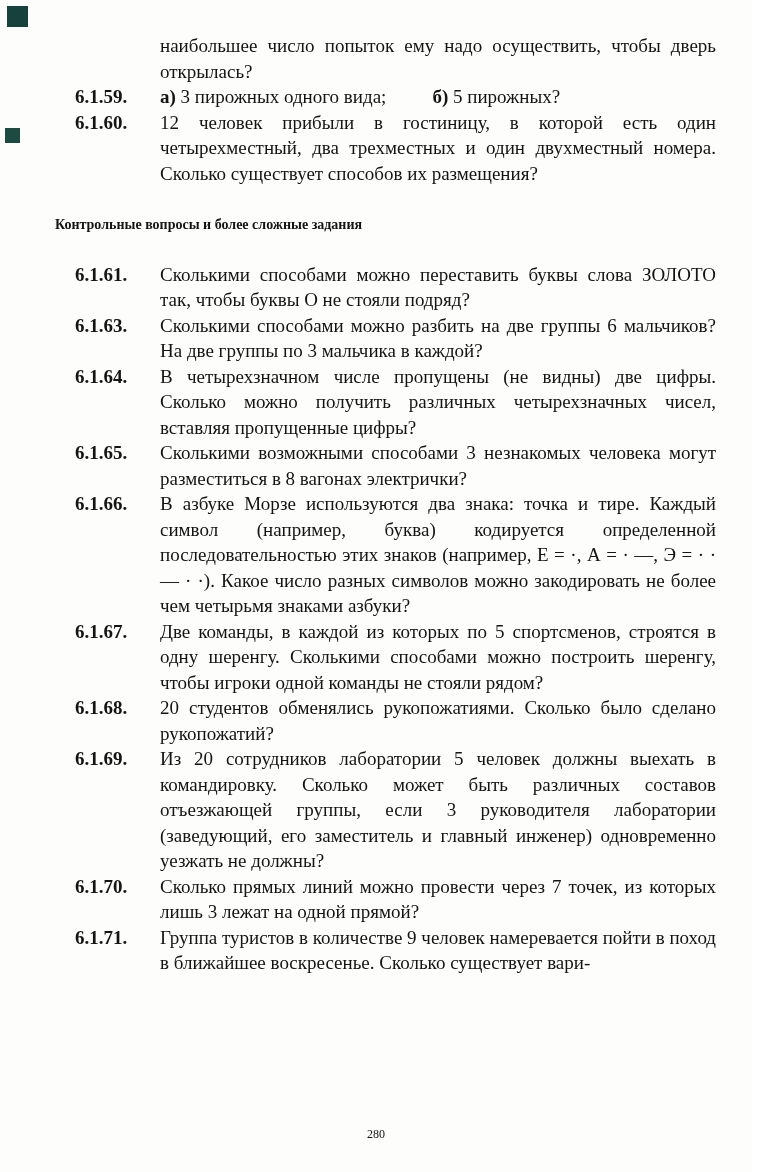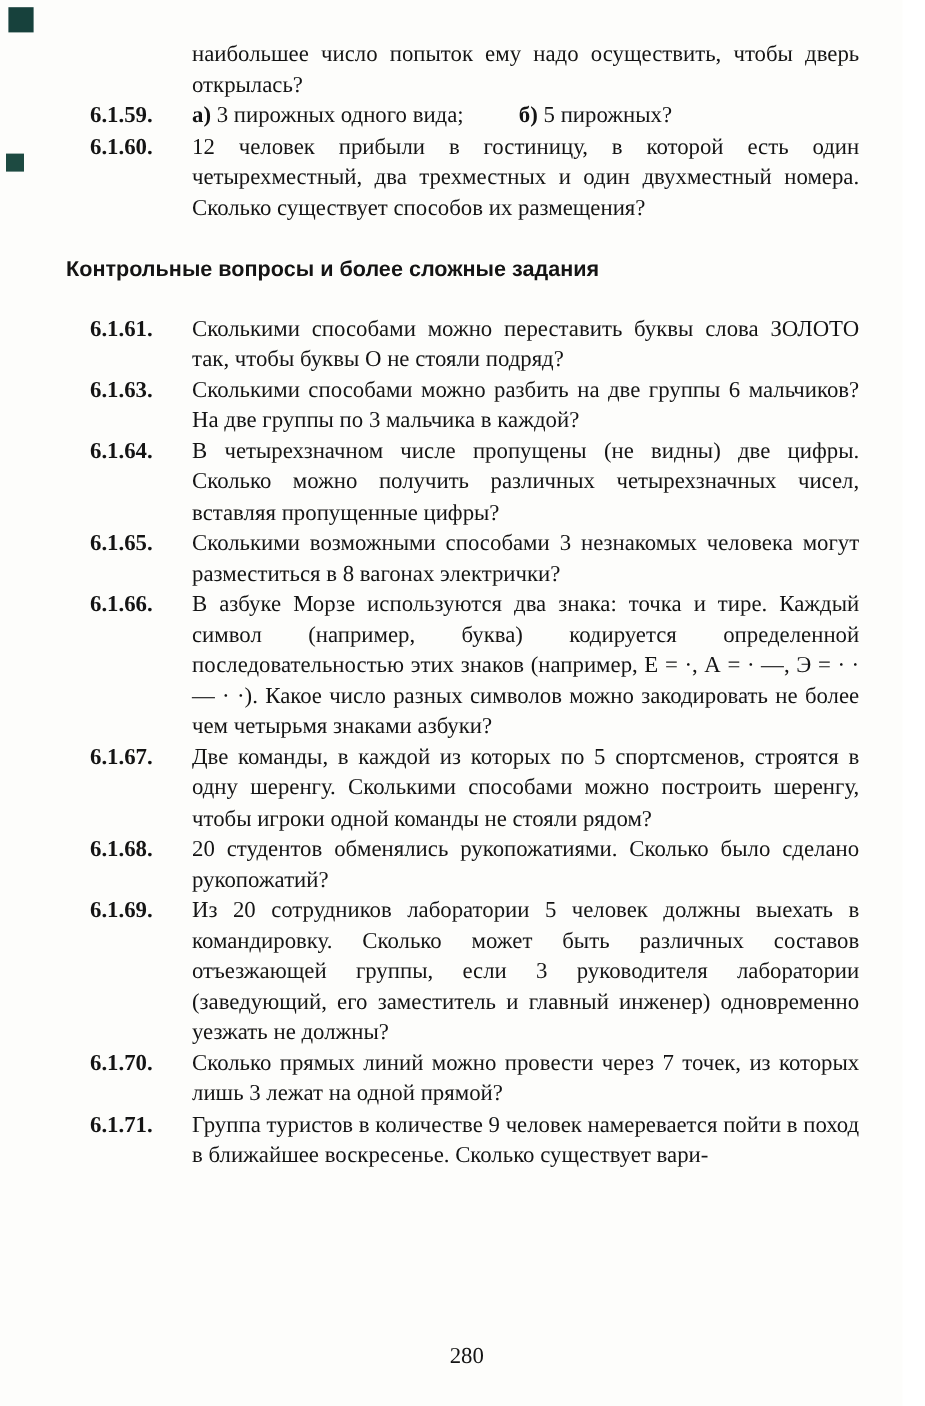--- a/index.html
+++ b/index.html
@@ -32,32 +32,32 @@
   }
   .text {
     flex: 1 1 auto;
     text-align: justify;
     hyphens: auto;
     -webkit-hyphens: auto;
   }
   .subline .lbl { font-weight: bold; }
   .subline .gap { display: inline-block; width: 46px; }
   .heading {
-    font-family: Liberation Sans, sans-serif;
+    font-family: Liberation Serif, serif;
     font-weight: bold;
-    font-size: 18px;
+    font-size: 14px;
     margin: 26px 0 24px 0;
   }
   .page-number {
     position: absolute;
     bottom: 30px;
-    left: 13px;
+    left: 0;
     width: 100%;
     text-align: center;
-    font-size: 19px;
+    font-size: 12px;
   }
   .artifact { position: absolute; }
   .artifact-1 { left: 7px; top: 6px; width: 21px; height: 21px; background: #17413c; }
   .artifact-2 { left: 5px; top: 128px; width: 15px; height: 15px; background: #1d4a41; }
 </style>
 </head>
 <body>
 
 <div class="page">
 

